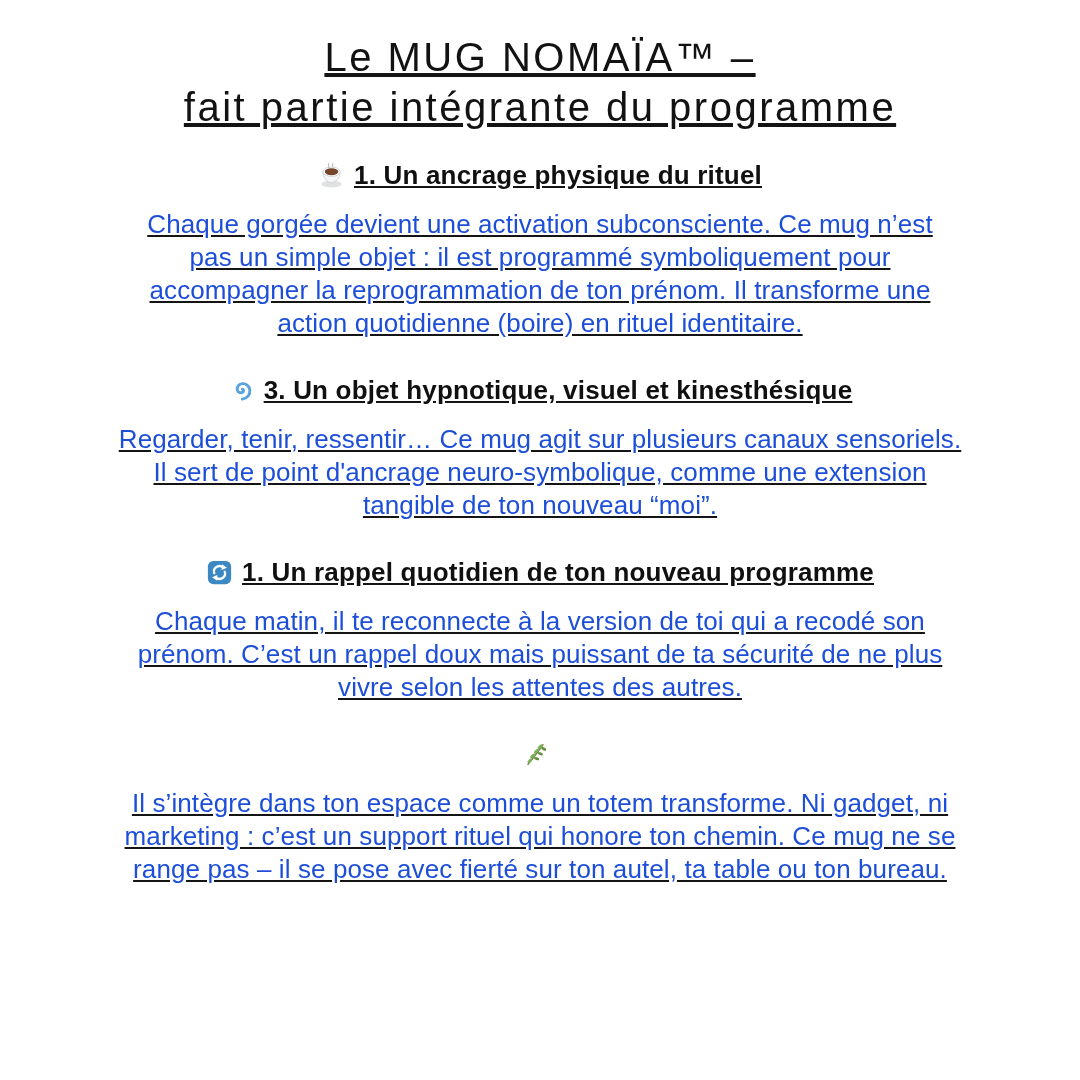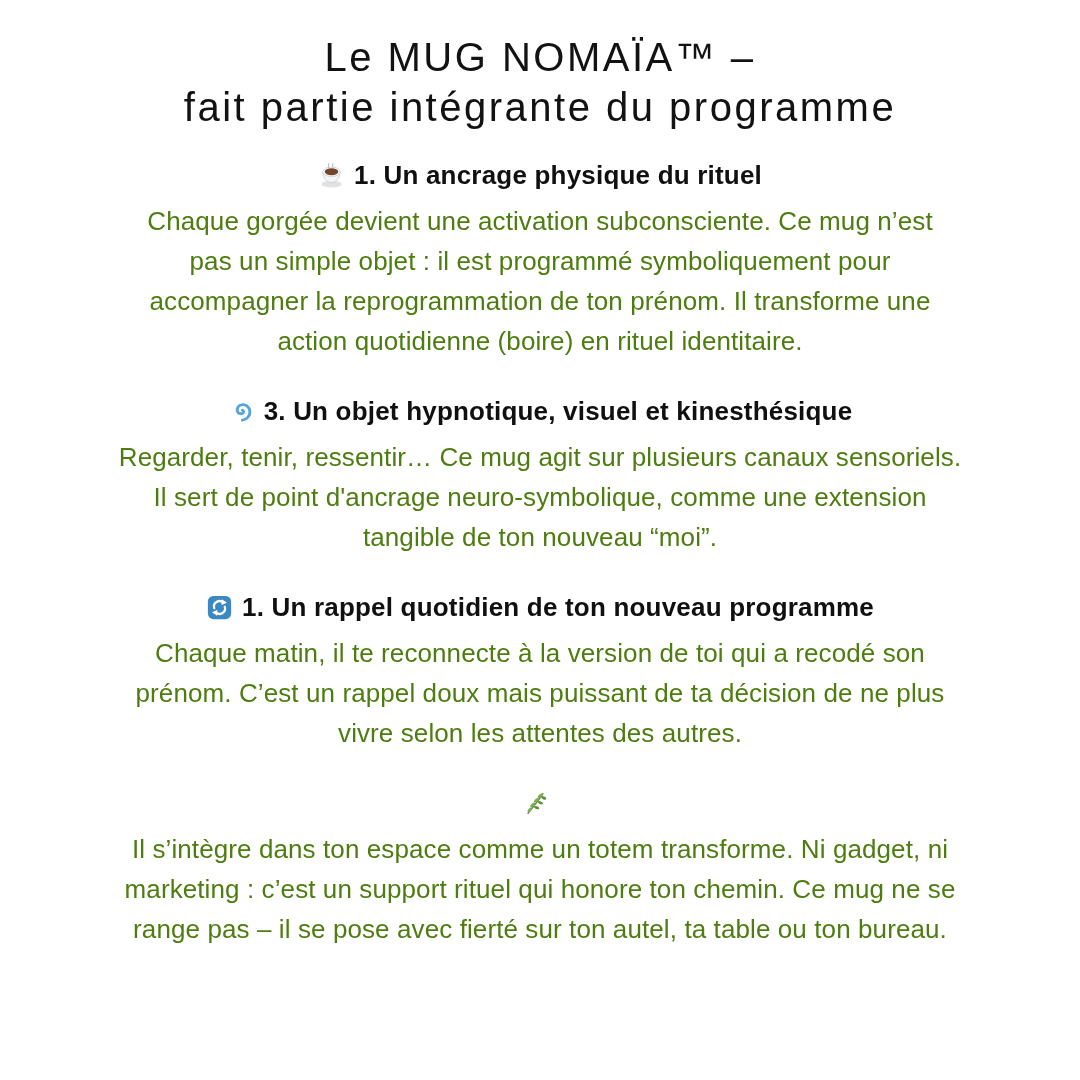--- a/index.html
+++ b/index.html
@@ -13,20 +13,21 @@
     font-family: "Liberation Sans", "DejaVu Sans", sans-serif;
     color: #141414;
     overflow: hidden;
   }
   .page {
     box-sizing: border-box;
     width: 1080px;
     height: 1080px;
     padding: 32px 38px 20px;
     text-align: center;
+    text-decoration: underline;
   }
   .page-title {
     font-size: 40px;
     font-weight: 500;
     letter-spacing: 2.5px;
     line-height: 50px;
     margin: 0 0 26px 0;
     white-space: pre-line;
     color: #121212;
   }
@@ -47,25 +48,25 @@
     color: #101010;
   }
   .section-heading .emoji {
     display: inline-block;
     vertical-align: -5px;
     margin-right: 9px;
   }
   .section-body {
     font-size: 26px;
     font-weight: 400;
-    line-height: 40px;
-    margin: 4px;
+    line-height: 33px;
+    margin: 11px;
     white-space: pre-line;
     letter-spacing: 0.1px;
-    color: #4d7c0f;
+    color: #1d4ed8;
   }
 </style>
 </head>
 <body>
 
 <div class="page">
 
   <h1 class="page-title">Le MUG NOMAÏA™ –
 fait partie intégrante du programme</h1>
 
@@ -104,21 +105,21 @@
     <h2 class="section-heading">
       <span class="emoji"><svg width="27" height="27" viewBox="0 0 36 36" aria-hidden="true">
         <rect x="2.5" y="2.5" width="31" height="31" rx="7.5" fill="#3b88c3"></rect>
         <path d="M11 19 a7.2 7.2 0 0 1 11.8 -7.5" fill="none" stroke="#ffffff" stroke-width="3" stroke-linecap="round"></path>
         <polygon points="21.2,7 28,11.6 20.8,14.6" fill="#ffffff"></polygon>
         <path d="M25 17 a7.2 7.2 0 0 1 -11.8 7.5" fill="none" stroke="#ffffff" stroke-width="3" stroke-linecap="round"></path>
         <polygon points="14.8,29 8,24.4 15.2,21.4" fill="#ffffff"></polygon>
       </svg></span><span>1. Un rappel quotidien de ton nouveau programme</span>
     </h2>
     <p class="section-body">Chaque matin, il te reconnecte à la version de toi qui a recodé son
-prénom. C’est un rappel doux mais puissant de ta décision de ne plus
+prénom. C’est un rappel doux mais puissant de ta sécurité de ne plus
 vivre selon les attentes des autres.</p>
   </section>
 
   <section class="section">
     <h2 class="section-heading">
       <span class="emoji"><svg width="27" height="27" viewBox="0 0 36 36" aria-hidden="true">
         <path d="M8 31 C14 24 20 16 28 5" stroke="#8a6a4f" stroke-width="1.8" fill="none" stroke-linecap="round"></path>
         <ellipse cx="24.5" cy="7.5" rx="4.2" ry="2.1" transform="rotate(-38 24.5 7.5)" fill="#77b255"></ellipse>
         <ellipse cx="29" cy="10.5" rx="3.6" ry="1.9" transform="rotate(24 29 10.5)" fill="#5c913b"></ellipse>
         <ellipse cx="19.5" cy="13.5" rx="4.2" ry="2.1" transform="rotate(-40 19.5 13.5)" fill="#77b255"></ellipse>

